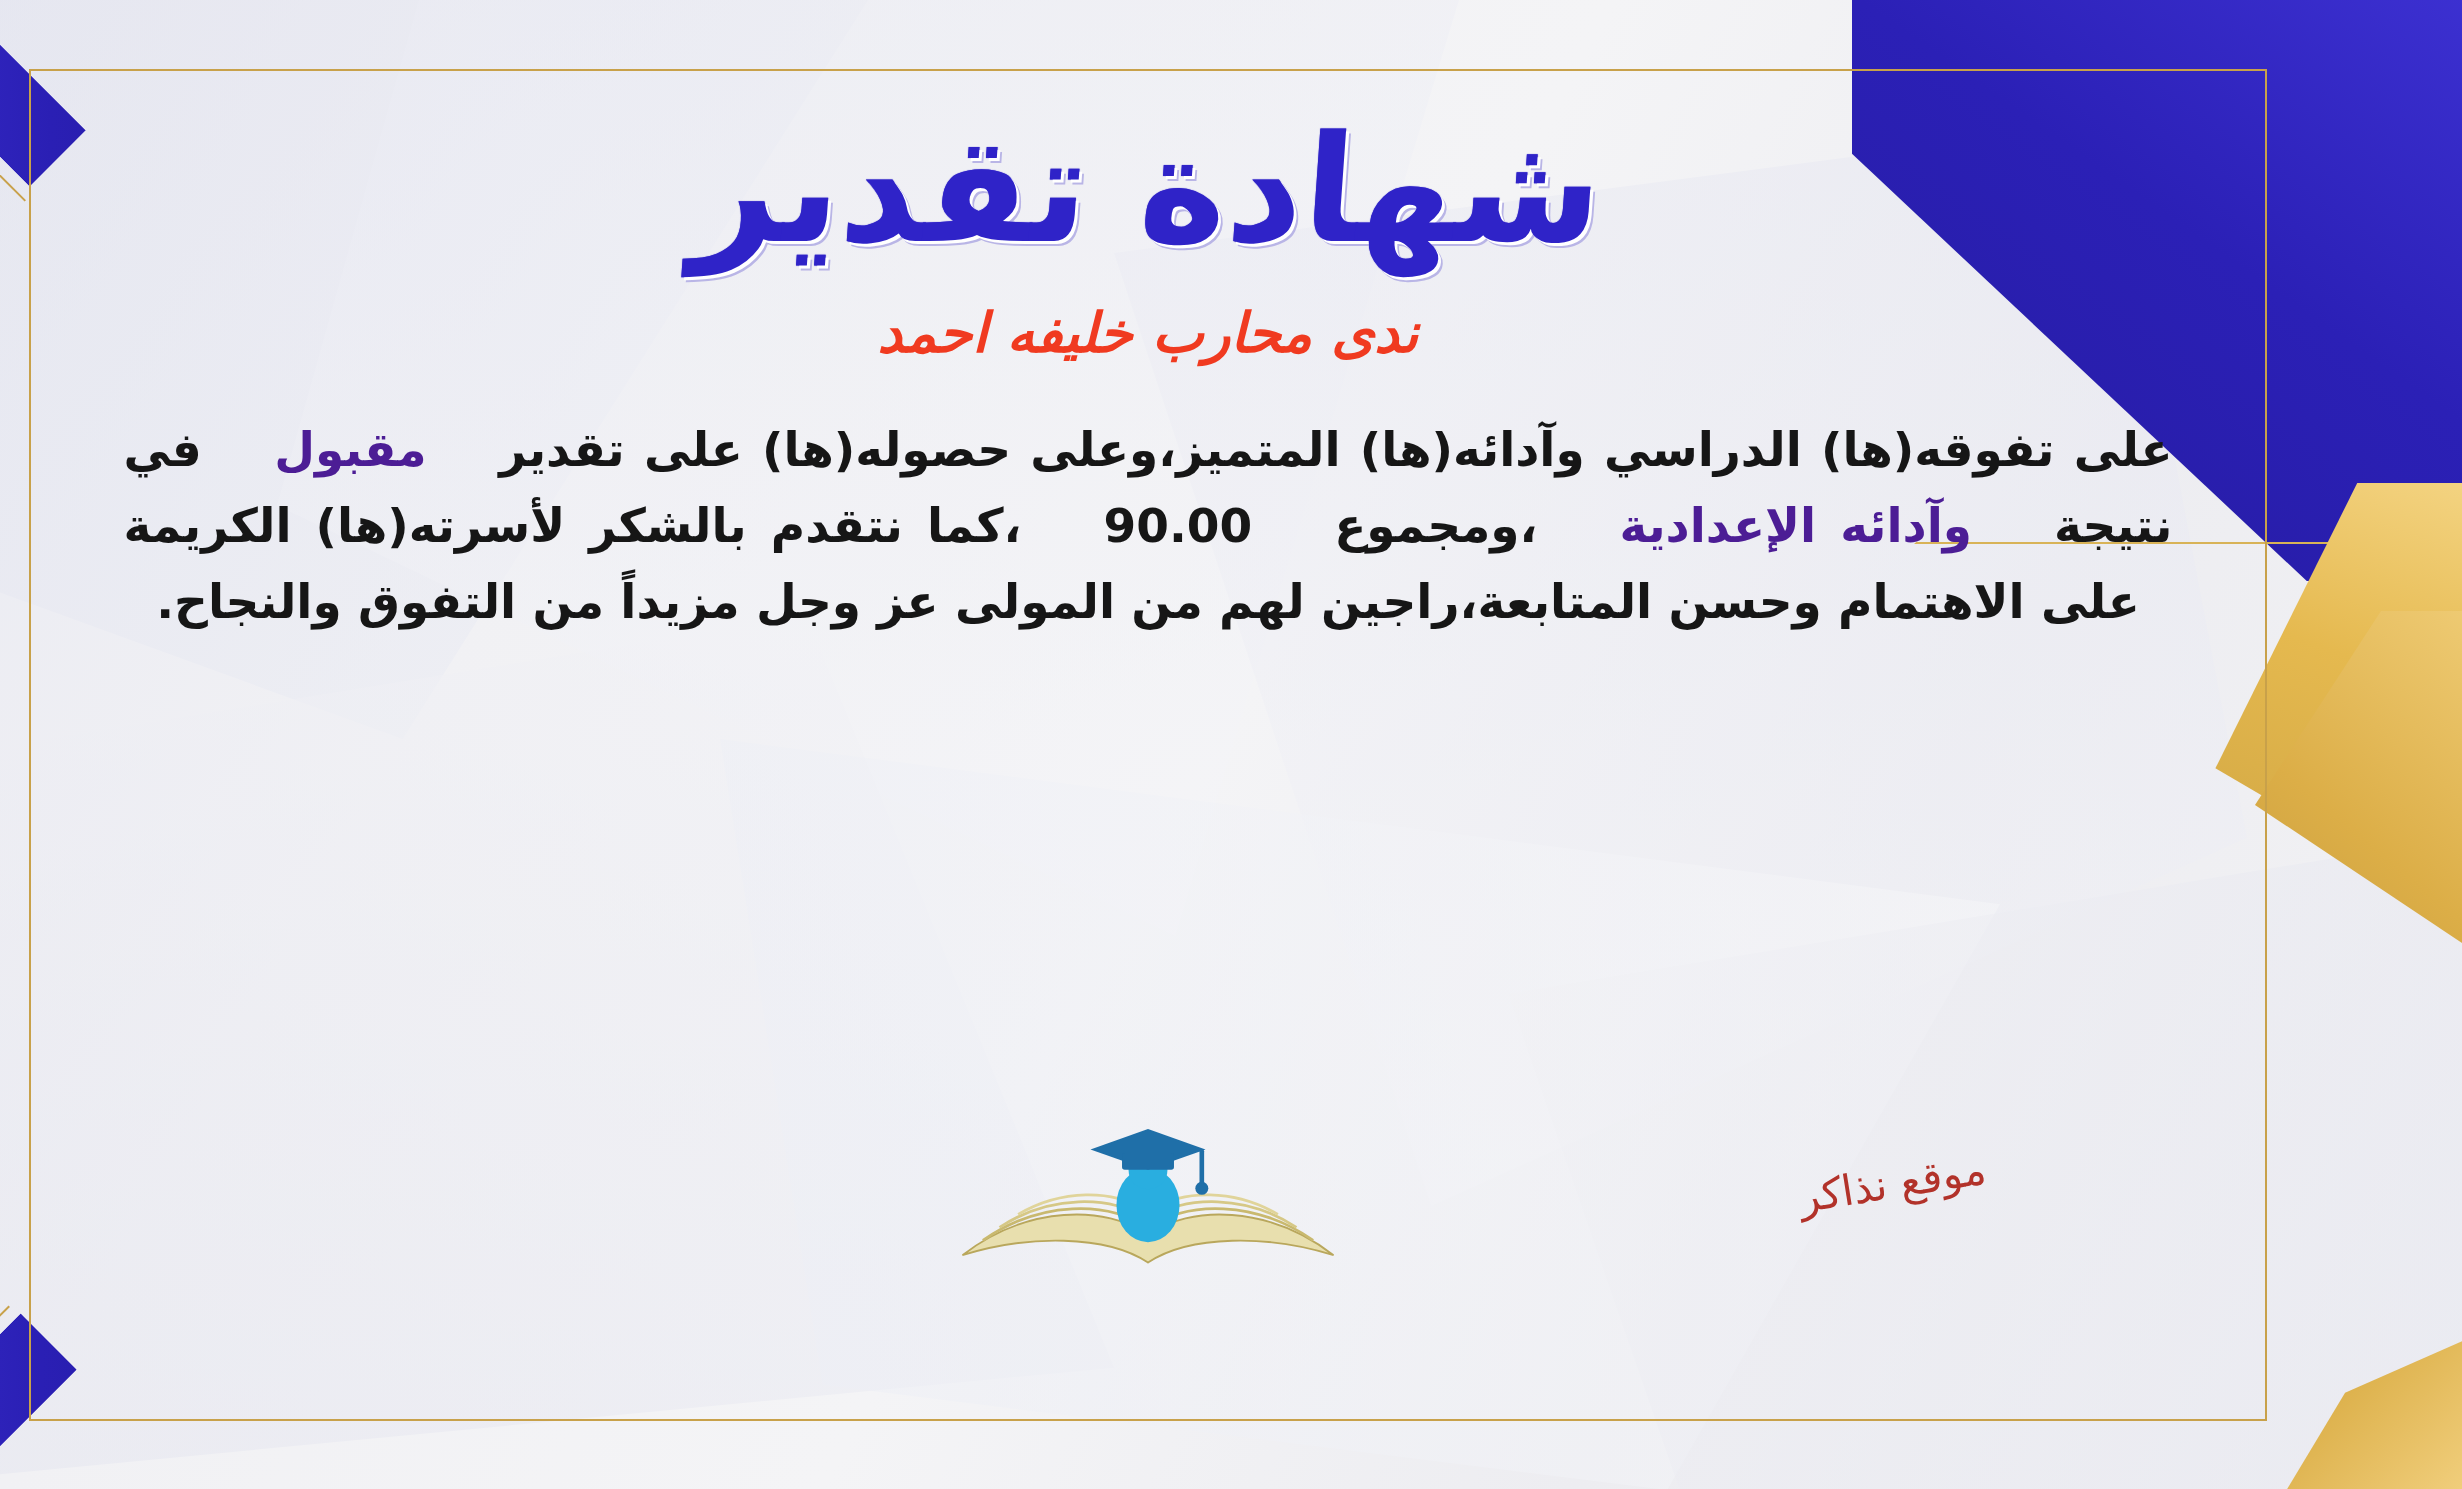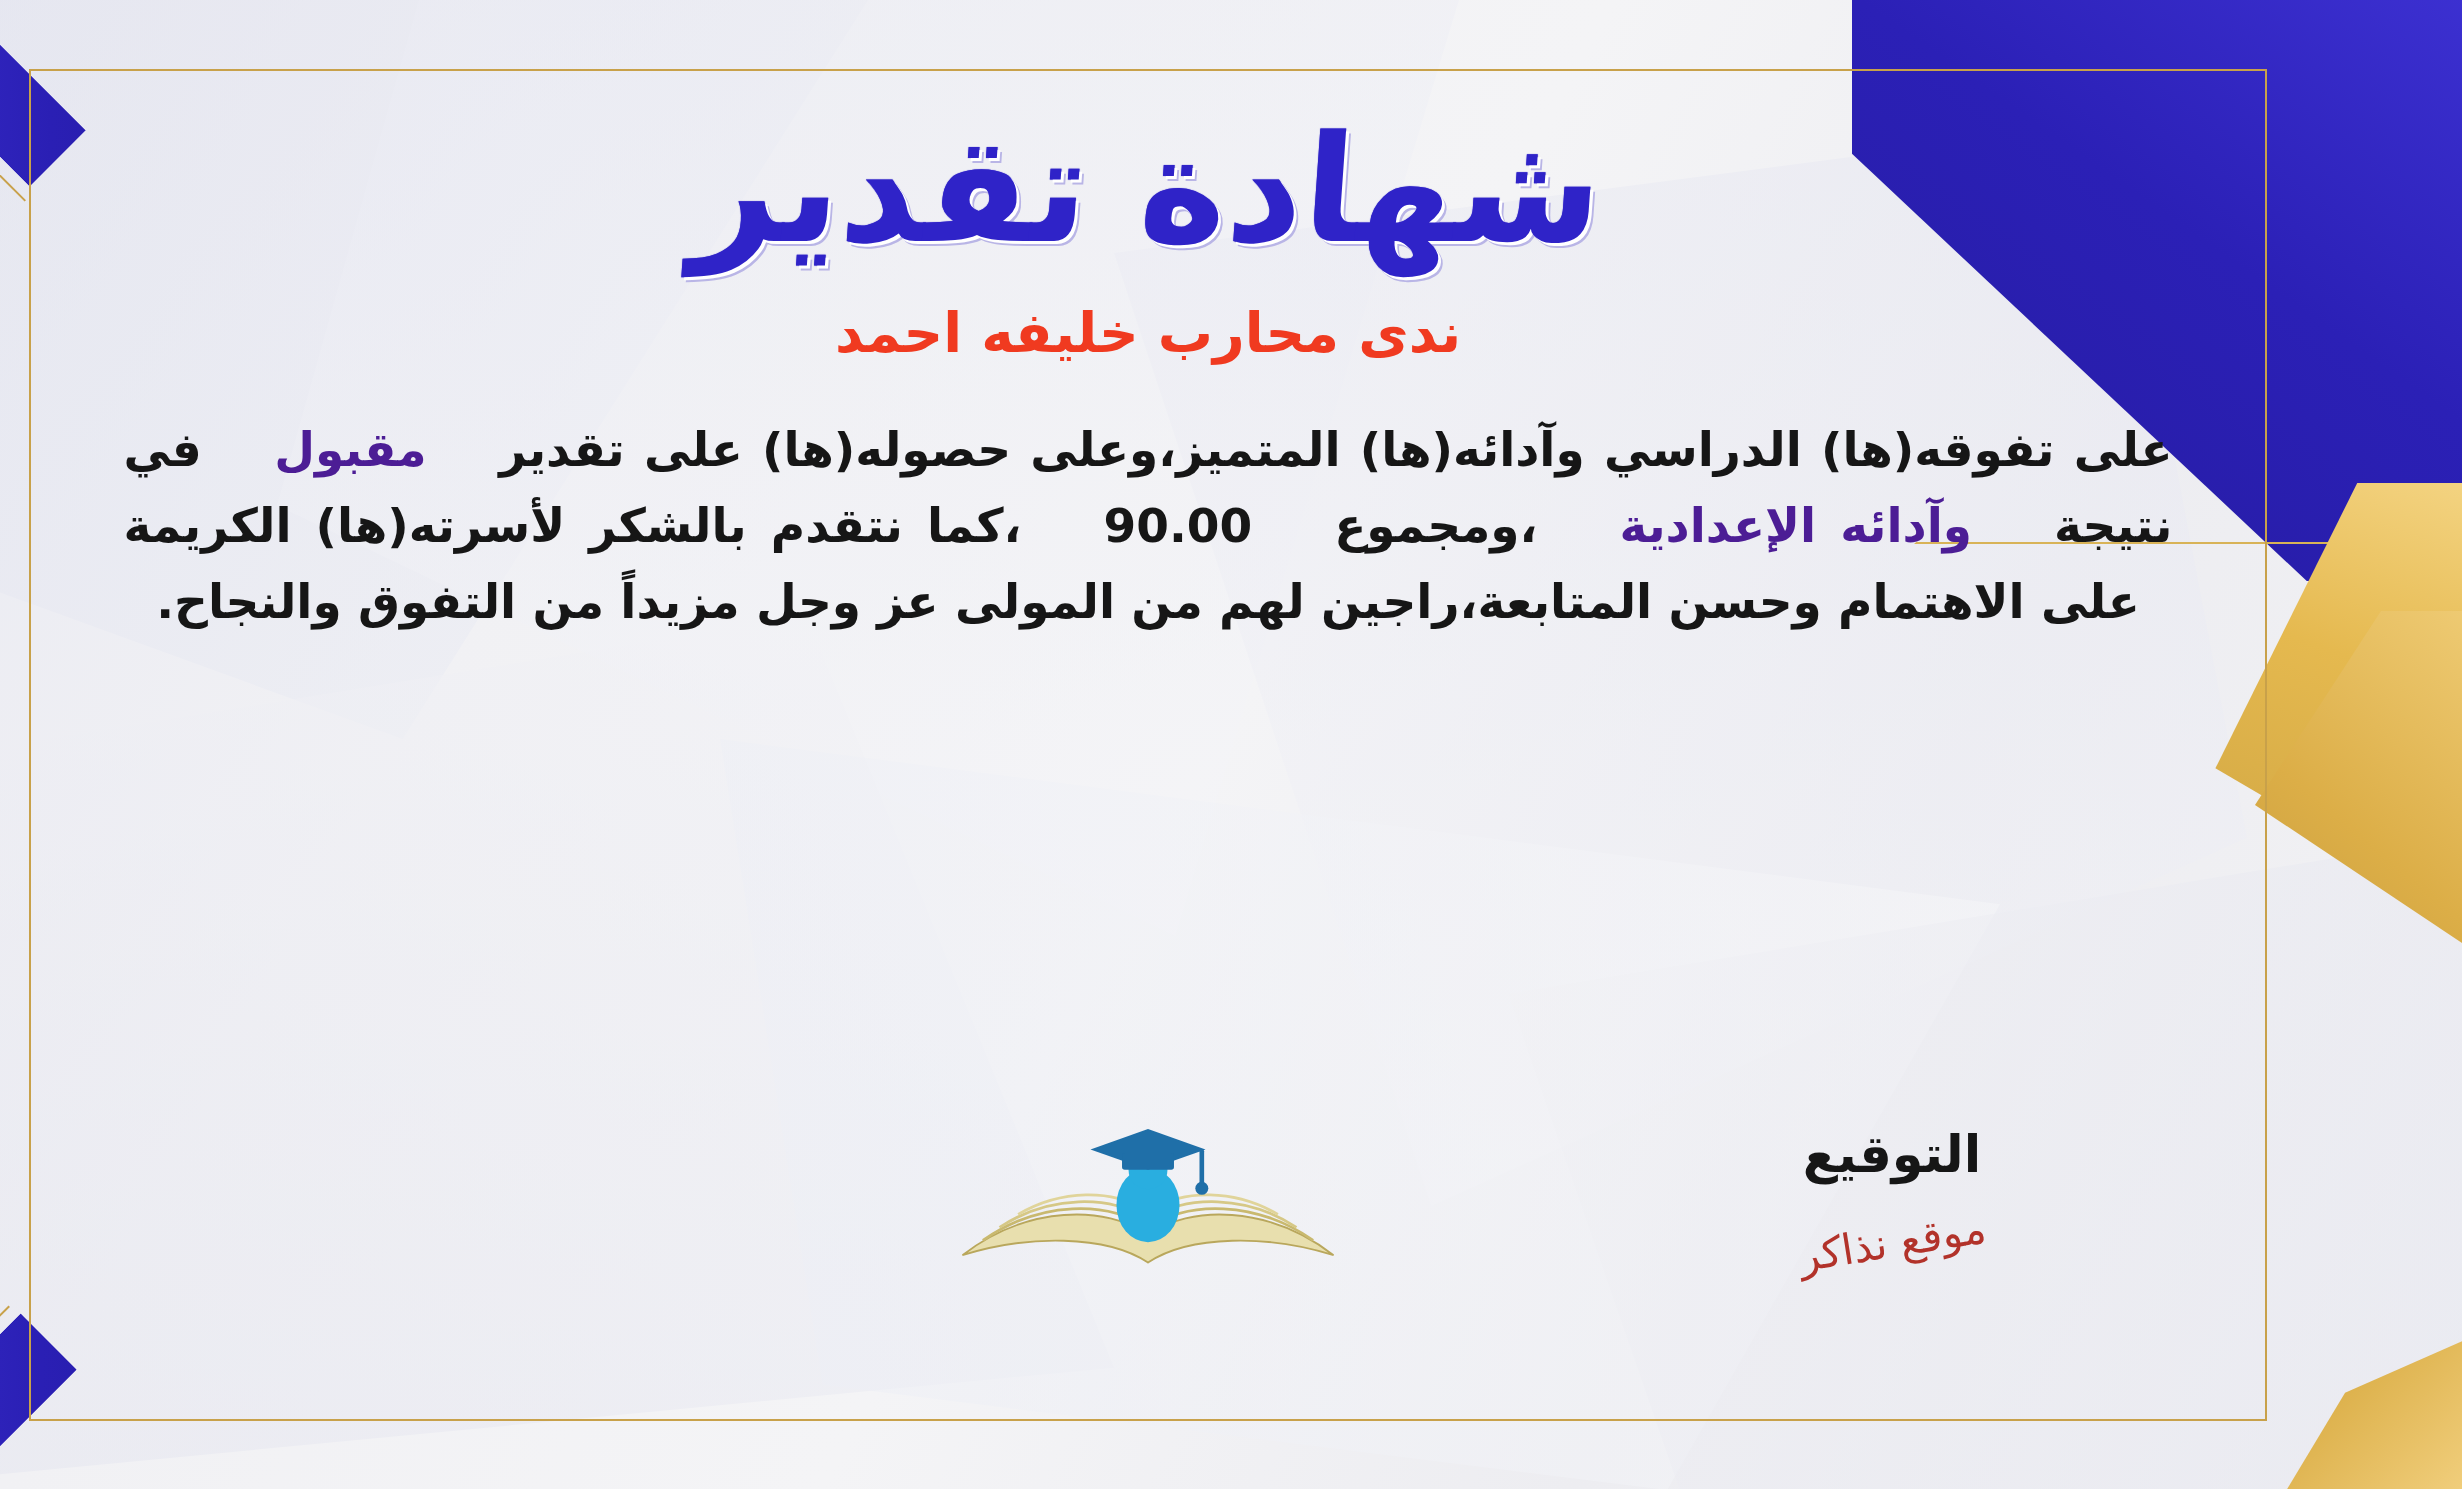--- a/index.html
+++ b/index.html
@@ -168,20 +168,21 @@
     font-size: 57px;
     color: #161616;
     font-weight: 600;
   }
 
   .student-name {
     margin: 32.5px 0 0 0;
     font-size: 55px;
     color: #f03a20;
     font-weight: bold;
+    font-style: italic;
   }
 
   .body-text {
     margin: 47px auto 0 auto;
     width: 2049px;
     font-size: 47px;
     line-height: 1.62;
     color: #161616;
     font-weight: 600;
     text-align: justify;
@@ -296,21 +297,20 @@
       <span>،ومجموع</span>
       <span class="gap"></span>
       <span>90.00</span>
       <span class="gap"></span>
       <span>،كما نتقدم بالشكر لأسرته(ها) الكريمة على الاهتمام وحسن المتابعة،راجين لهم من المولى عز وجل مزيداً من التفوق والنجاح.</span>
     </div>
 
     <div class="footer">
 
       <div class="signature-block">
-        <div class="signature-label">التوقيع</div>
         <div class="signature-script">موقع نذاكر</div>
       </div>
 
       <div class="logo">
         <svg class="logo-mark" viewBox="0 0 520 180">
 
           <path d="M60 150 C130 96, 215 96, 260 128 C305 96, 390 96, 460 150 C390 128, 305 128, 260 158 C215 128, 130 128, 60 150 Z" fill="#e8dfae" stroke="#b9a75c" stroke-width="2"></path>
           <path d="M82 134 C145 90, 218 92, 258 120" fill="none" stroke="#c9b96f" stroke-width="3"></path>
           <path d="M438 134 C375 90, 302 92, 262 120" fill="none" stroke="#c9b96f" stroke-width="3"></path>
           <path d="M100 120 C155 84, 220 86, 256 110" fill="none" stroke="#d6c886" stroke-width="3"></path>

